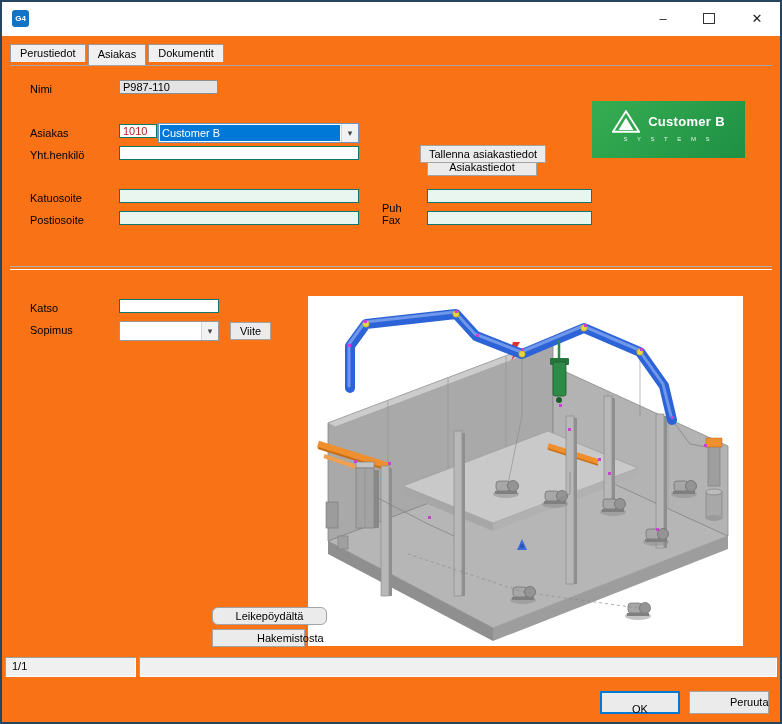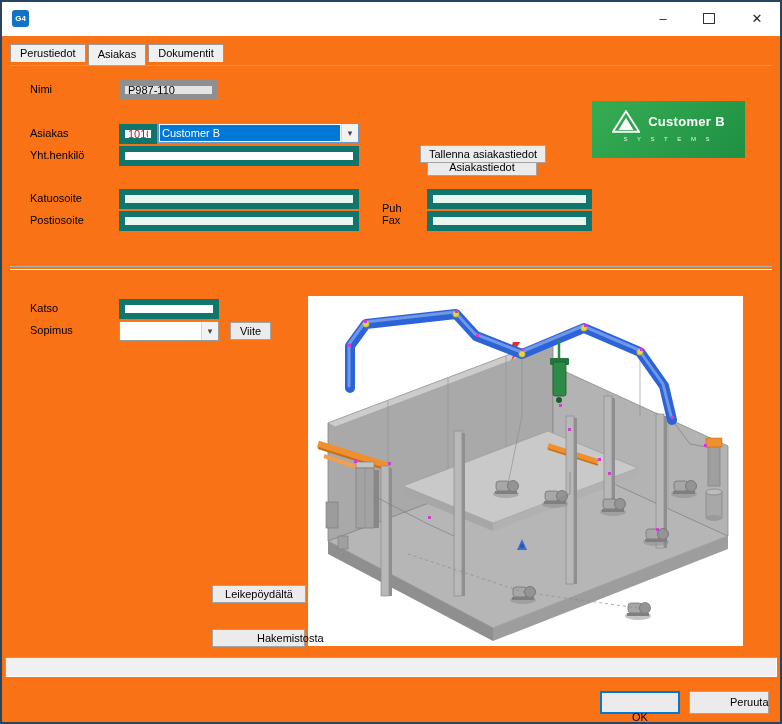--- a/index.html
+++ b/index.html
@@ -18,21 +18,21 @@
 
   
   .tabline{position:absolute;left:8px;right:8px;top:63px;border-top:1px solid #a6a6a6;z-index:1;}
   .tabstrip{position:absolute;left:8px;top:42px;height:22px;display:flex;align-items:flex-start;z-index:2;}
   .tab{box-sizing:border-box;height:18px;line-height:16px;padding:0 9px;border:1px solid #999;border-bottom:none;
     background:#f0f0f0;margin:0 2px 1px 0;position:relative;white-space:nowrap;}
   .tab.active{height:21px;line-height:19px;margin-bottom:0;z-index:3;}
 
   
   .lbl{position:absolute;font-size:11px;white-space:nowrap;}
-  .tb{position:absolute;box-sizing:border-box;height:20px;border:6px solid #0f766e;background:#fff;
+  .tb{position:absolute;box-sizing:border-box;height:14px;border:1px solid #0f766e;background:#fff;
     font:11px "Liberation Sans",sans-serif;padding:1px 3px;outline:none;}
   .tb.grey{background:#e4e4e4;border-color:#8f8f8f;}
   .tb.green{background:#e9f6ef;}
   .tb.code{color:#b22222;}
 
   .btn{position:absolute;box-sizing:border-box;background:#ebebeb;border:1px solid #a3a3a3;
     font:11px "Liberation Sans",sans-serif;text-align:center;padding-top:2px;height:18px;cursor:default;}
 
   .combo{position:absolute;box-sizing:border-box;height:20px;border:1px solid #6f96c2;background:#fff;
     display:flex;align-items:stretch;}
@@ -57,21 +57,21 @@
   
   #statusbar{position:absolute;left:3px;right:3px;top:655px;height:20px;display:flex;gap:3px;}
   .status-cell{box-sizing:border-box;height:20px;background:#f0f0f0;padding:3px 7px;font-size:11px;
     box-shadow:inset 1px 1px 0 #9f9f9f, inset -1px -1px 0 #ffffff;}
   .status-cell.first{width:131px;}
   .status-cell.rest{flex:1;}
 
   
   .btn-footer{position:absolute;top:689px;width:80px;height:23px;box-sizing:border-box;background:#ebebeb;
     border:1px solid #a3a3a3;font:11px "Liberation Sans",sans-serif;text-align:center;padding-top:4px;cursor:default;}
-  #btn-ok{left:598px;border:2px solid #0078d7;padding-top:18px;}
+  #btn-ok{left:598px;border:2px solid #0078d7;padding-top:10px;}
   #btn-peruuta{left:687px;padding-left:40px;}
 </style>
 </head>
 <body>
 
 <div class="window">
 
   <div class="titlebar">
     <div class="app-icon">G4</div>
     <div class="tb-btn tb-min">
@@ -287,23 +287,24 @@
           <rect x="396" y="148" width="3" height="3"></rect>
         <rect x="300" y="176" width="3" height="3"></rect>
           <rect x="120" y="220" width="3" height="3"></rect>
         <rect x="46" y="164" width="3" height="3"></rect>
           <rect x="251" y="108" width="3" height="3"></rect>
         <rect x="348" y="232" width="3" height="3"></rect>
       </g>
     </svg>
   </div>
 
-  <div class="btn" style="left:210px;top:583px;width:94px;">Leikepöydältä</div>
+  <div class="btn" style="left:210px;top:605px;width:115px;border-radius:6px;">Leikepöydältä</div>
   <div class="btn" style="left:210px;top:627px;width:93px;padding-left:44px;">Hakemistosta</div>
 
   <div id="statusbar">
+    <div class="status-cell first">1/1</div>
     <div class="status-cell rest"></div>
   </div>
 
   <div class="btn-footer" id="btn-ok">OK</div>
   <div class="btn-footer" id="btn-peruuta">Peruuta</div>
 
 </div>
 
 </body></html>

